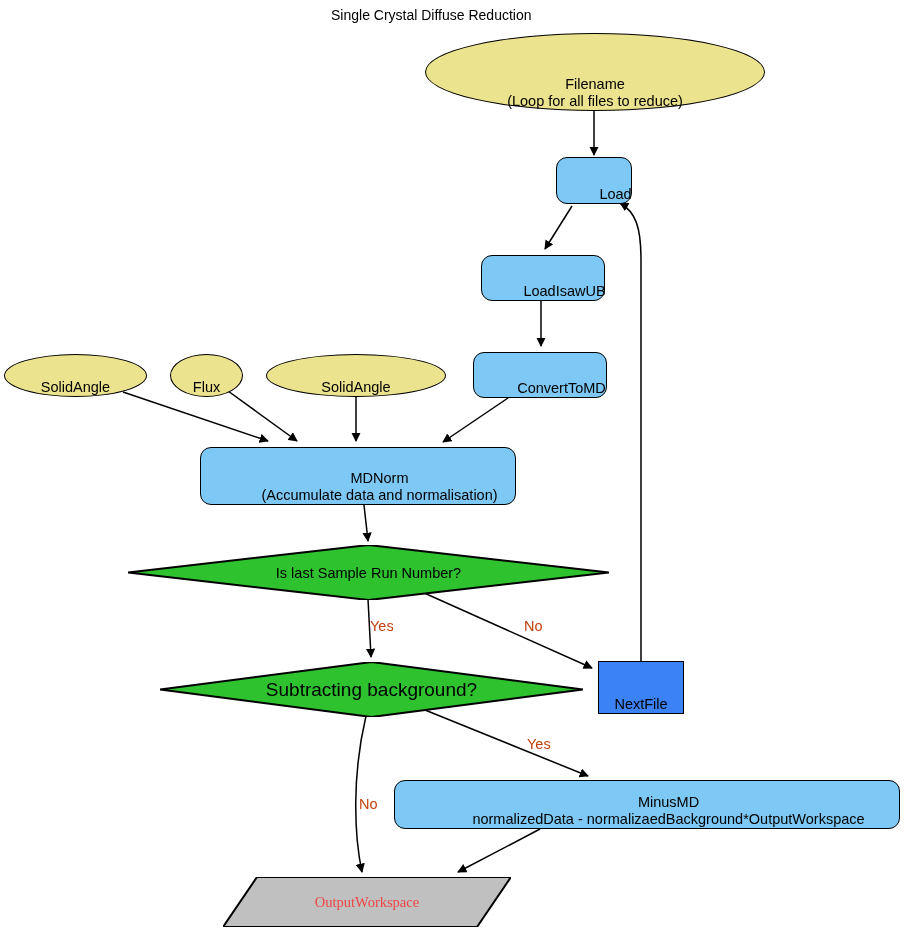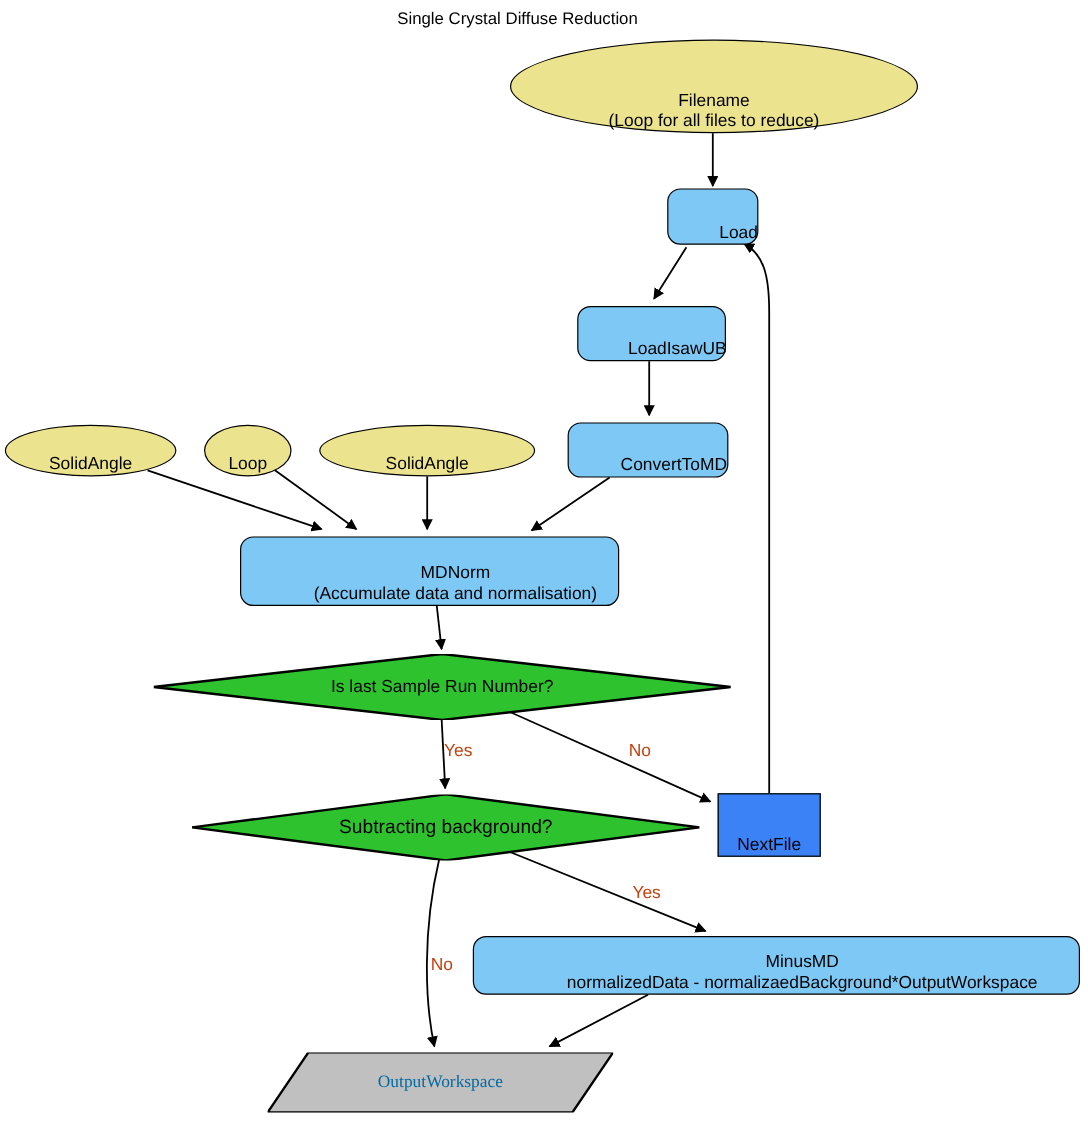--- a/index.html
+++ b/index.html
@@ -87,21 +87,21 @@
   .node-para-label {
     position: absolute;
     left: 0;
     top: 0;
     width: 100%;
     height: 100%;
     display: flex;
     align-items: center;
     justify-content: center;
     font-family: "Liberation Serif", serif;
-    color: #0369a1;
+    color: #ef4444;
     white-space: pre;
   }
   .edge-label {
     position: absolute;
     color: #c2410c;
     white-space: pre;
     font-family: "Liberation Sans", sans-serif;
   }
   #diagram-title {
     position: absolute;
@@ -166,21 +166,21 @@
 
   <div class="node node-rounded" style="left:473px; top:352px; width:134px; height:46px; font-size:14.5px;">
     <span>ConvertToMD</span>
   </div>
 
   <div class="node node-ellipse" style="left:4px; top:354px; width:143px; height:43px; font-size:14.5px;">
     <span>SolidAngle</span>
   </div>
 
   <div class="node node-ellipse" style="left:170px; top:354px; width:73px; height:43px; font-size:14.5px;">
-    <span>Loop</span>
+    <span>Flux</span>
   </div>
 
   <div class="node node-ellipse" style="left:266px; top:354px; width:180px; height:43px; font-size:14.5px;">
     <span>SolidAngle</span>
   </div>
 
   <div class="node node-rounded" style="left:200px; top:447px; width:316px; height:58px; font-size:14.5px;">
     <span><span>MDNorm</span><br><span>(Accumulate data and normalisation)</span></span>
   </div>
 
@@ -188,21 +188,21 @@
     <svg class="node-diamond-shape" viewBox="0 0 481 55" preserveAspectRatio="none">
       <polygon points="0,27.5 240.5,0 481,27.5 240.5,55" fill="#2fc22f" stroke="#000000" stroke-width="2" vector-effect="non-scaling-stroke"></polygon>
     </svg>
     <div class="node-diamond-label" style="font-size:14.5px;">Is last Sample Run Number?</div>
   </div>
 
   <div class="node-diamond-wrap" style="left:160px; top:662px; width:423px; height:55px;">
     <svg class="node-diamond-shape" viewBox="0 0 423 55" preserveAspectRatio="none">
       <polygon points="0,27.5 211.5,0 423,27.5 211.5,55" fill="#2fc22f" stroke="#000000" stroke-width="2" vector-effect="non-scaling-stroke"></polygon>
     </svg>
-    <div class="node-diamond-label" style="font-size:16px;text-align:center;">Subtracting background?</div>
+    <div class="node-diamond-label" style="font-size:19px;text-align:center;">Subtracting background?</div>
   </div>
 
   <div class="node node-rect" style="left:598px; top:661px; width:86px; height:53px; font-size:14.5px;">
     <span>NextFile</span>
   </div>
 
   <div class="node node-rounded" style="left:394px; top:780px; width:506px; height:49px; font-size:14.5px;">
     <span><span>MinusMD</span><br><span>normalizedData - normalizaedBackground*OutputWorkspace</span></span>
   </div>
 

